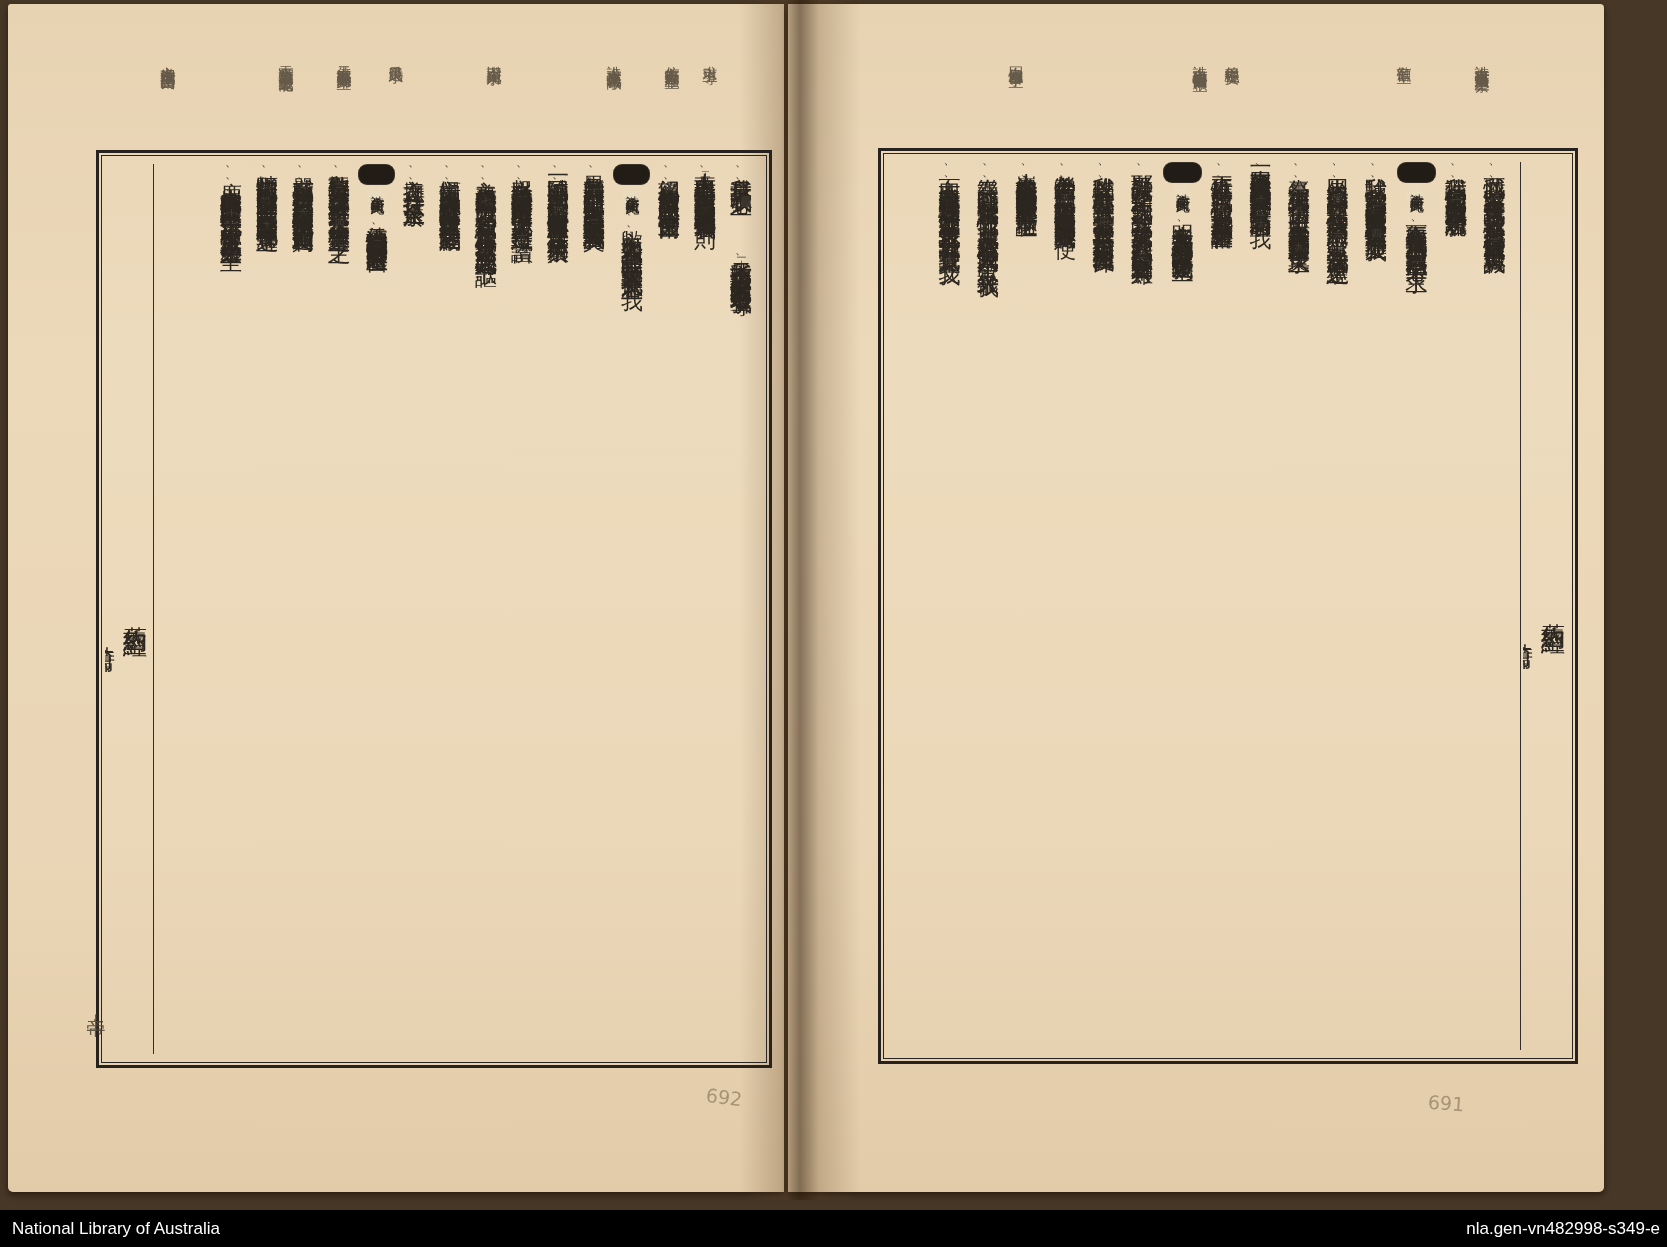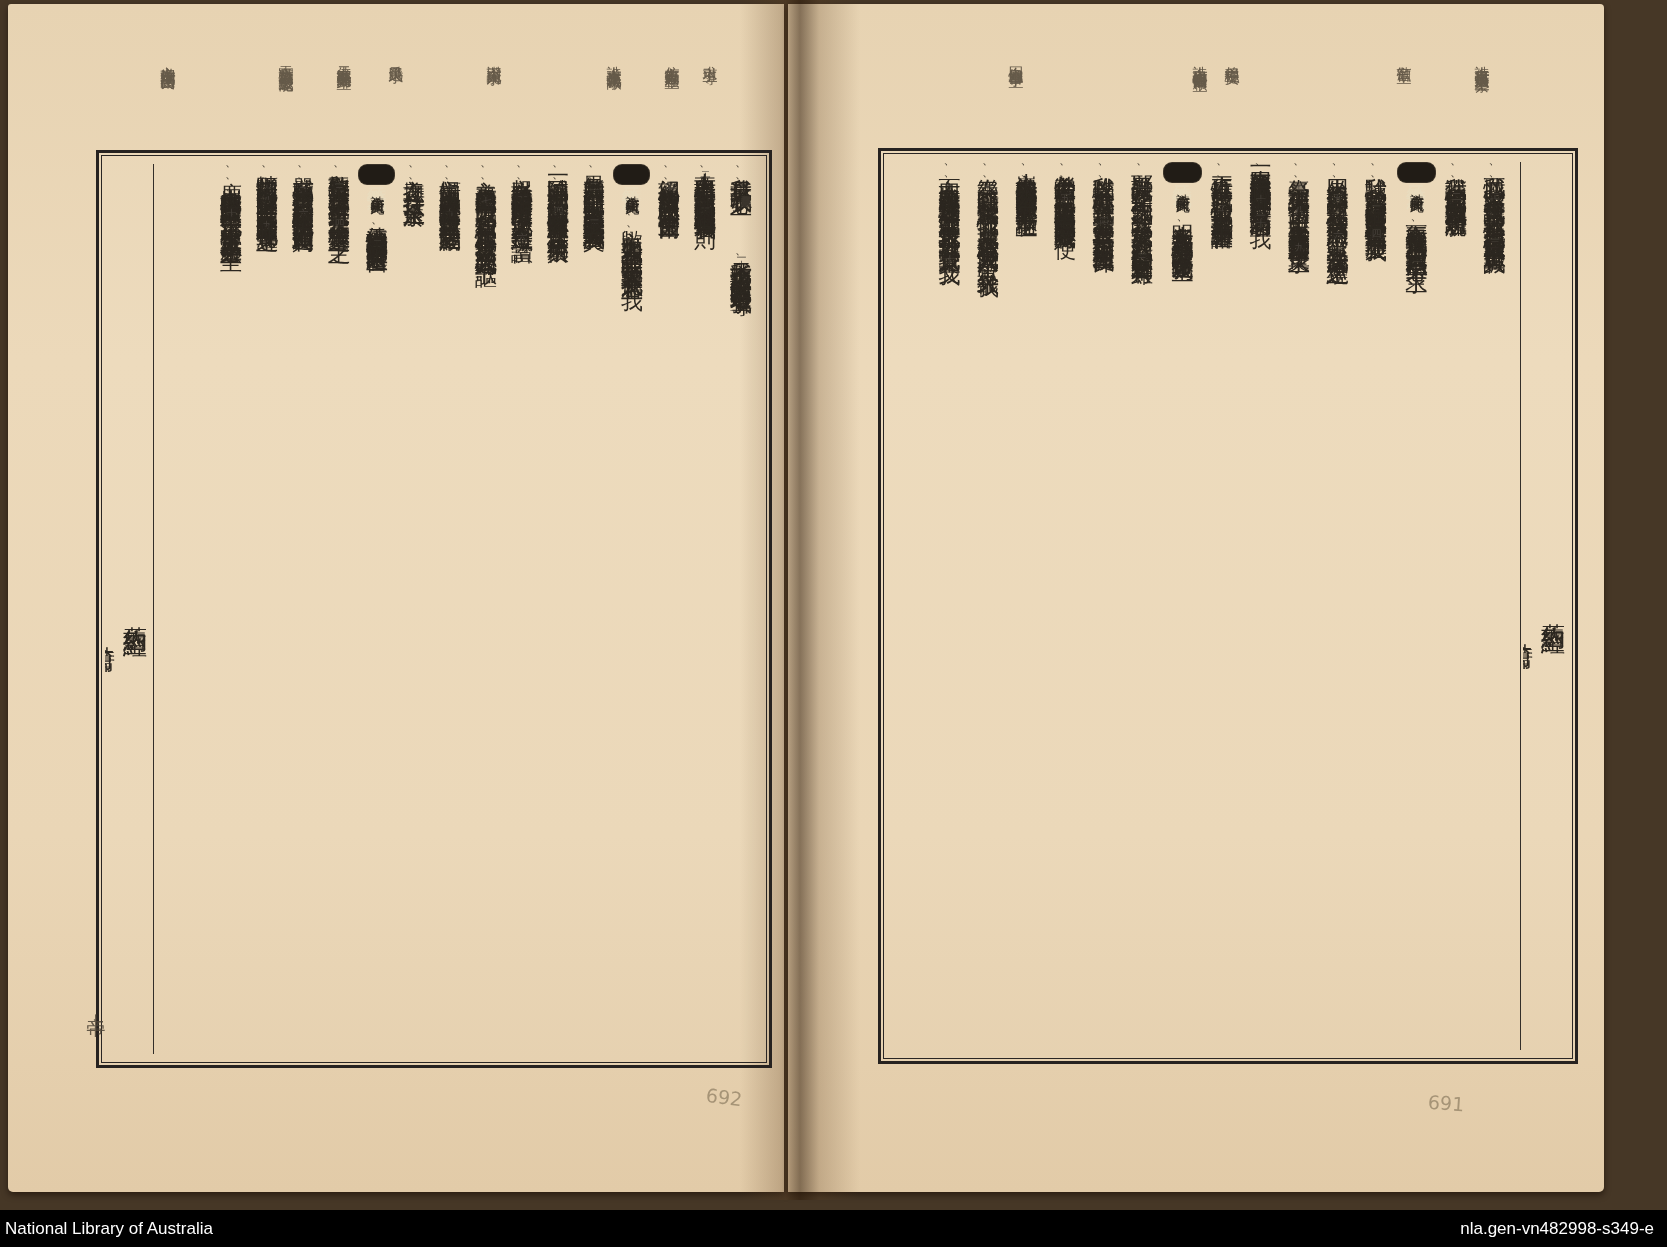--- a/index.html
+++ b/index.html
@@ -45,22 +45,22 @@
   .mnote{position:absolute;writing-mode:vertical-rl;text-orientation:upright;
     inline-size:86px;font-size:15px;line-height:17px;color:#5d5242;opacity:.93;letter-spacing:1px;}
   
   .pencil{position:absolute;font-family:"DejaVu Sans",sans-serif;font-size:19px;color:#97866a;opacity:.8;}
   #corner-mark{position:absolute;left:83px;top:998px;writing-mode:vertical-rl;text-orientation:upright;
     font-size:19px;color:#4c4336;opacity:.85;letter-spacing:4px;}
   
   #footer-bar{position:absolute;left:0;bottom:0;width:100%;height:37px;background:#000;
     display:flex;align-items:center;justify-content:space-between;
     font-family:"Liberation Sans",sans-serif;color:#fff;font-size:17px;}
-  #footer-bar .f-left{margin-left:5px;}
-  #footer-bar .f-right{margin-right:13px;text-align:right;}
+  #footer-bar .f-left{margin-left:12px;}
+  #footer-bar .f-right{margin-right:7px;text-align:right;}
 </style>
 </head>
 <body>
 
 <div id="stage">
 
   <div class="paper" id="paper-left"></div>
   <div class="paper" id="paper-right"></div>
   <div id="gutter"></div>
 

